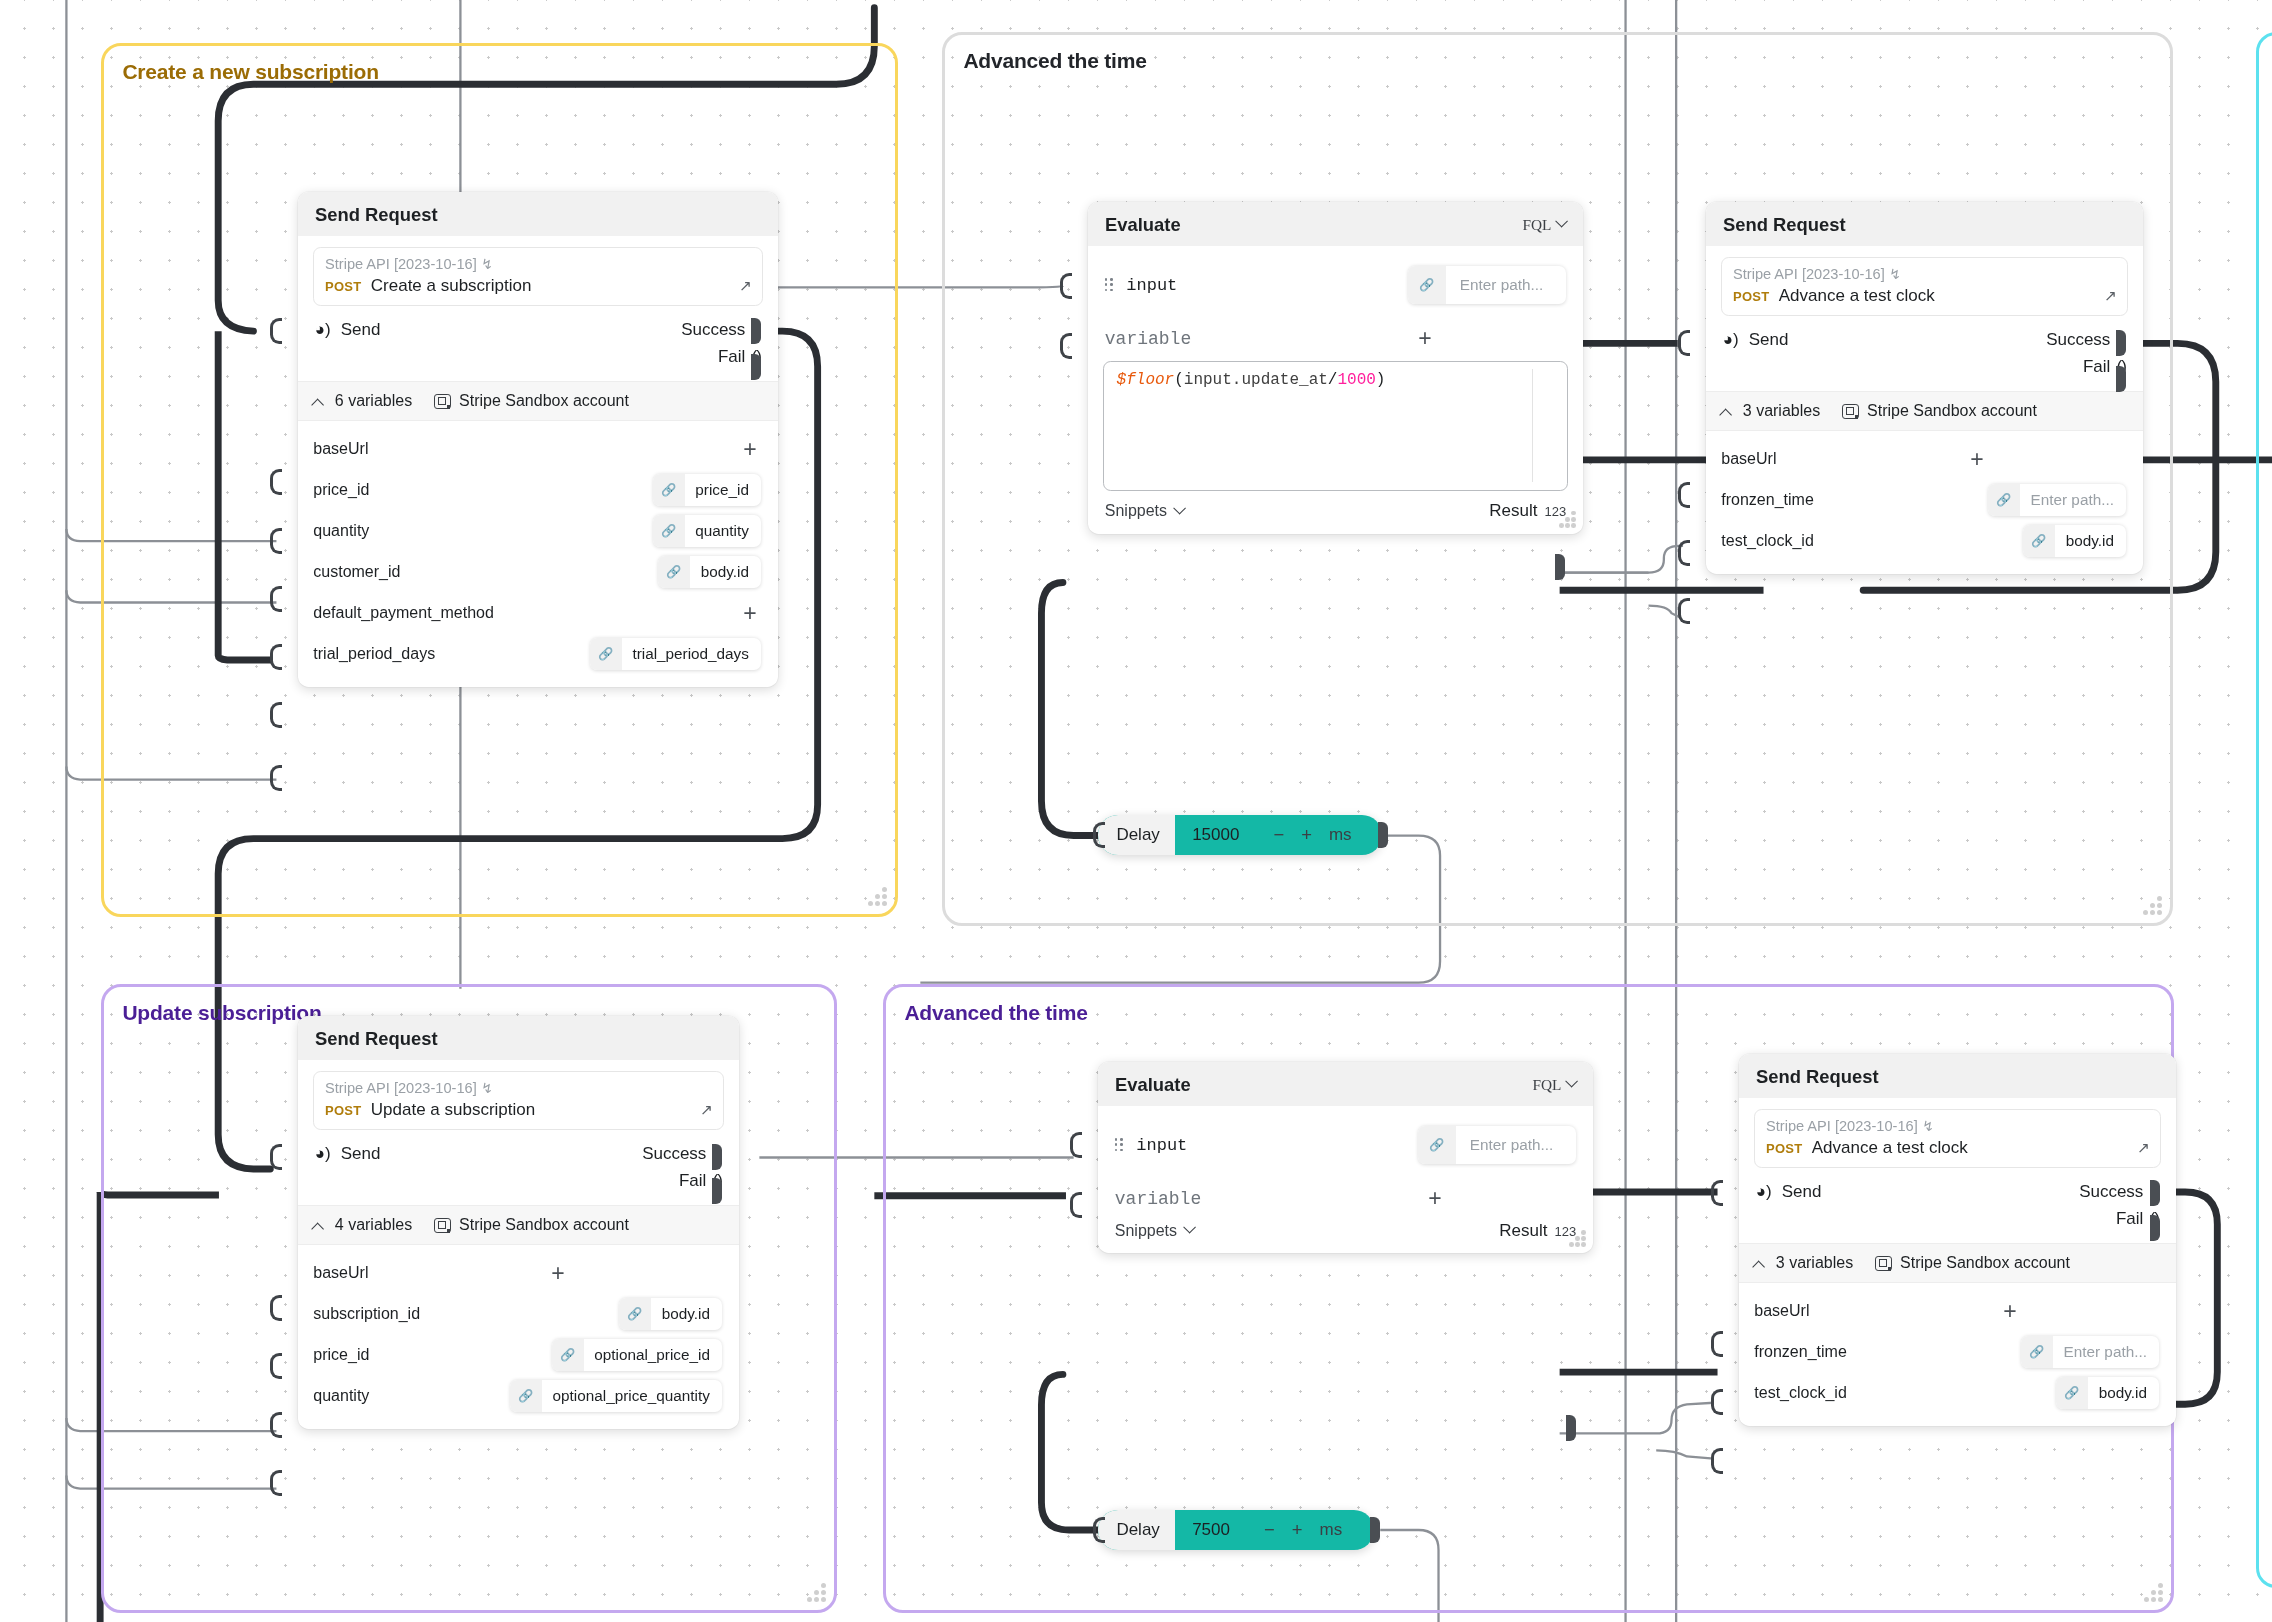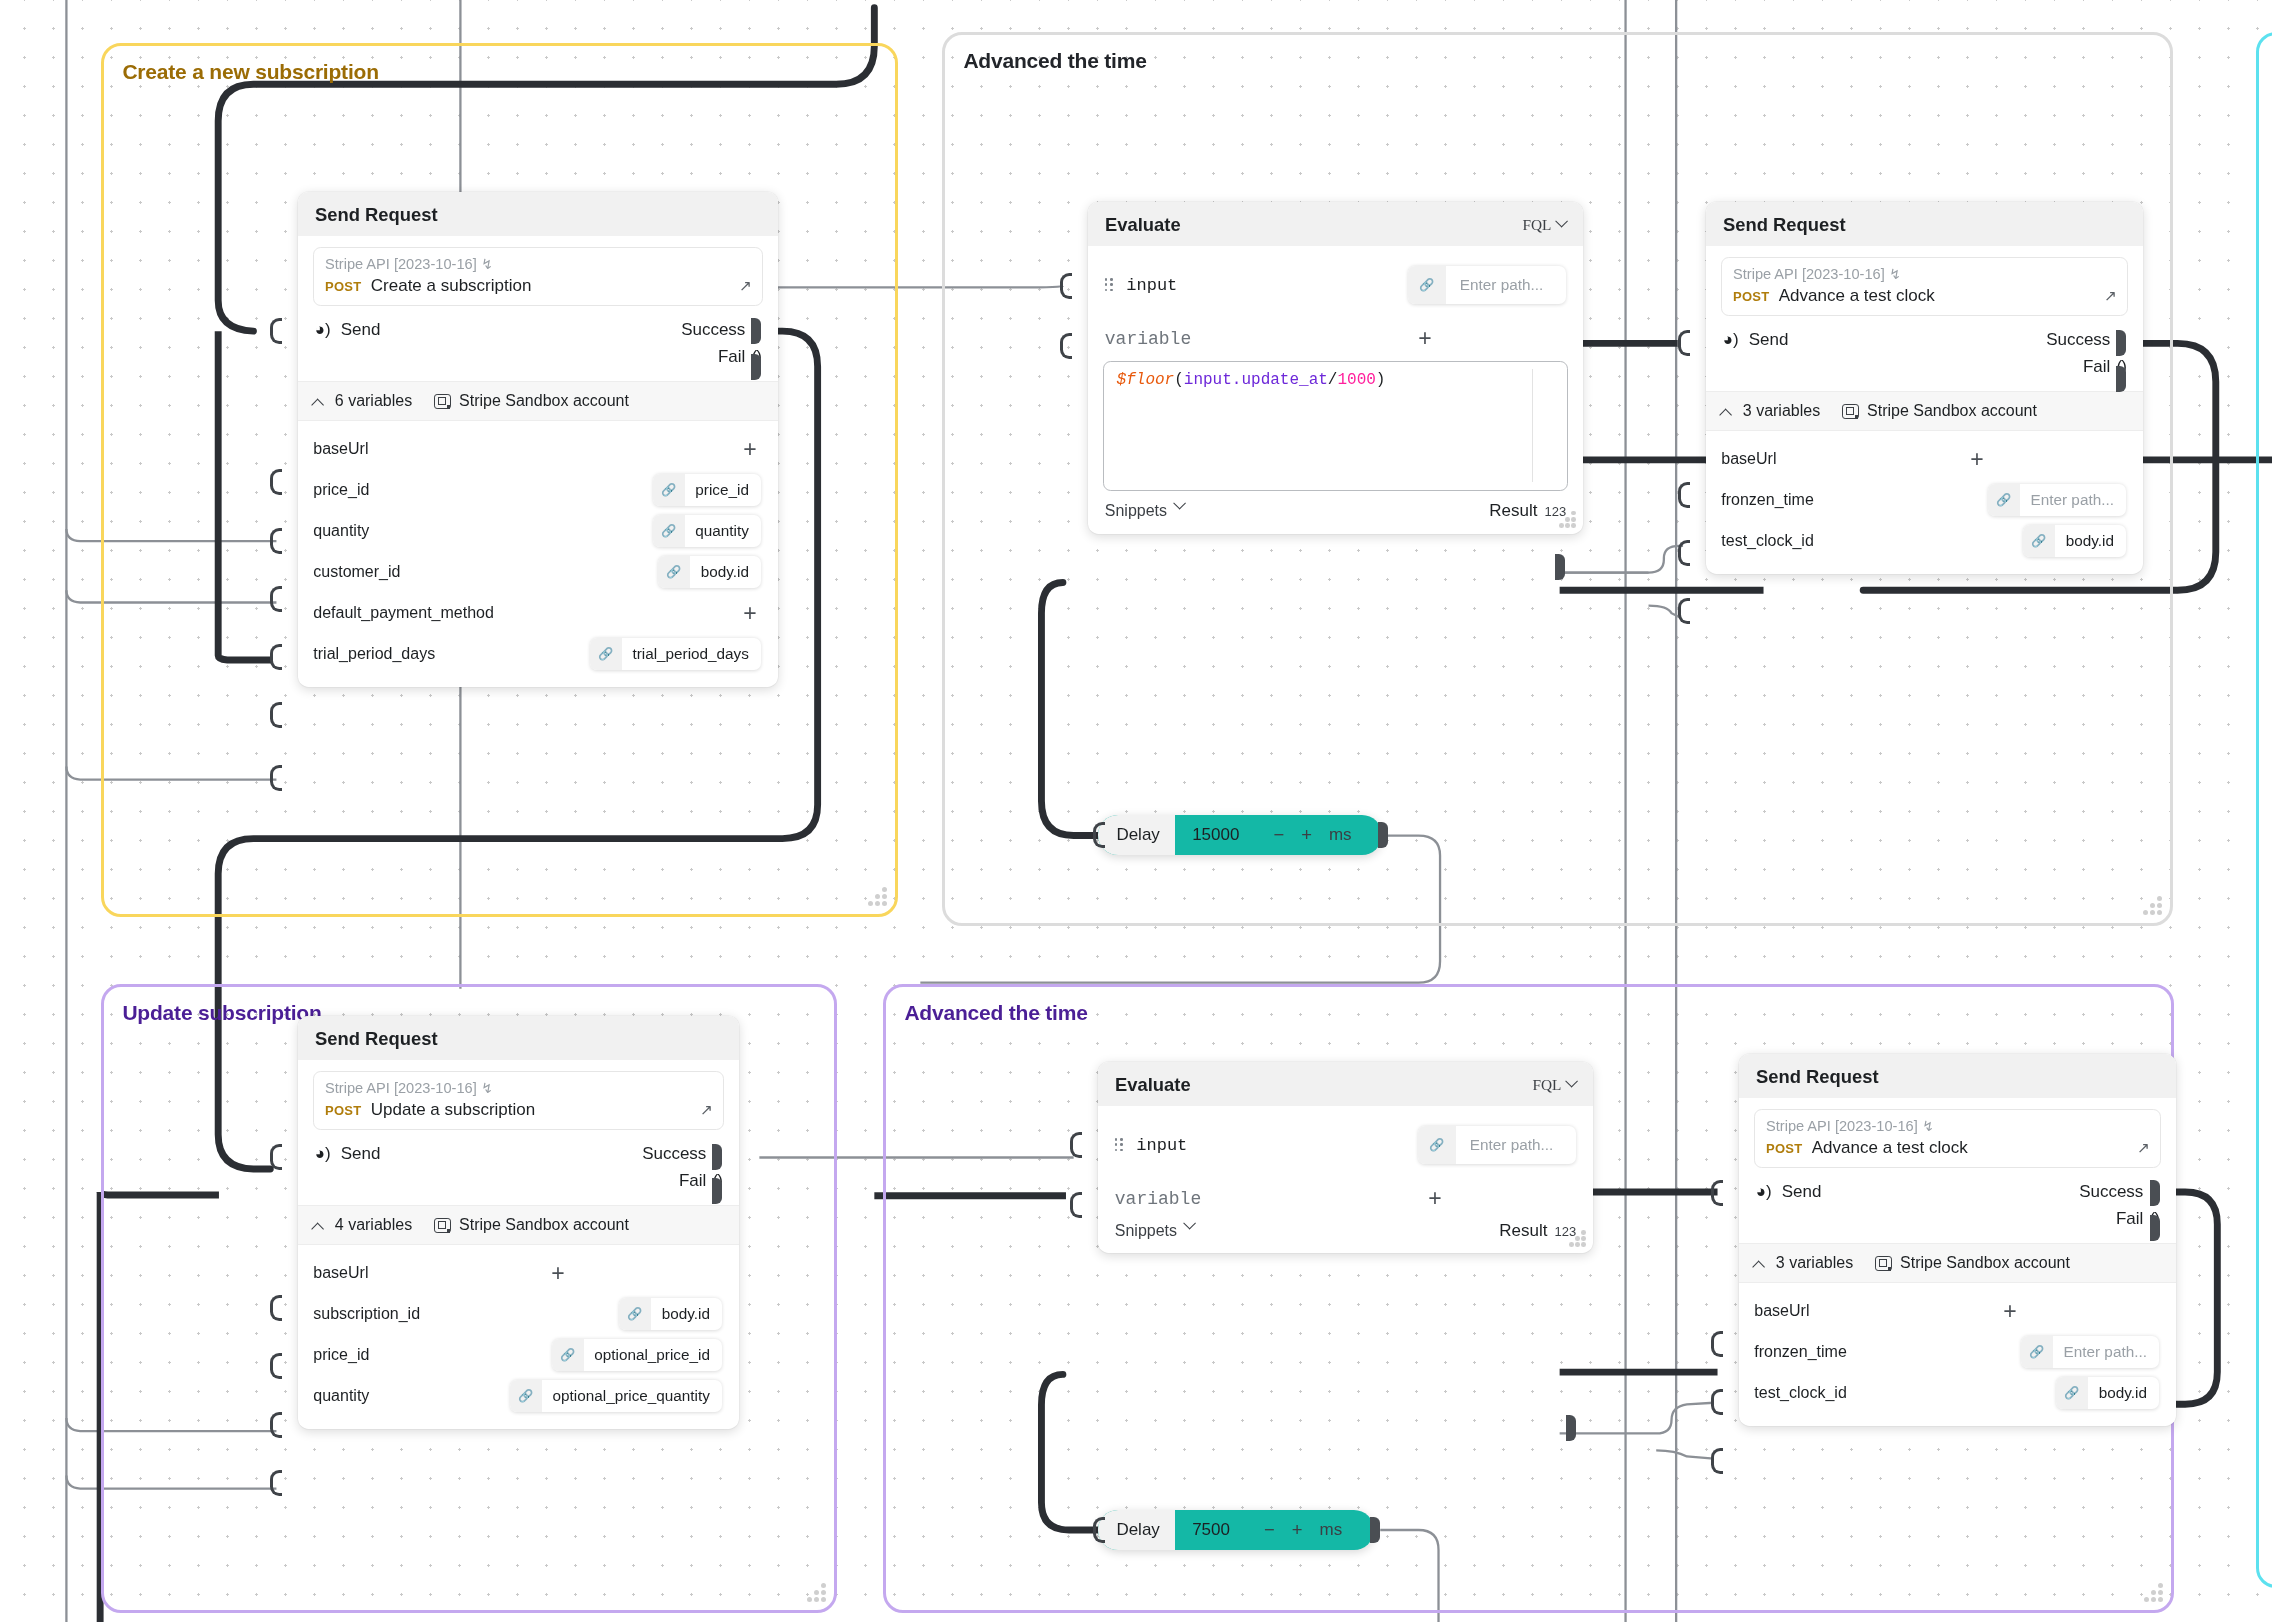--- a/index.html
+++ b/index.html
@@ -181,29 +181,29 @@
     padding:9.2px 12.3px;
   }
   .code-area .scrollcol {
     position:absolute; right:34px; top:7.7px; bottom:7.7px; width:1.2px; background:#e3e3e3;
   }
   .code-txt {
     font-family:"Liberation Mono", monospace;
     font-size:16px; white-space:pre;
   }
   .c-fn  { color:#e8590c; font-style:italic; }
-  .c-var { color:#6d28d9; }
+  .c-var { color:#404040; }
   .c-num { color:#ff1f9c; }
   .c-pl  { color:#1d2023; }
 
   .eval-foot {
     display:flex; align-items:center; justify-content:space-between;
     margin-top:10.7px; padding:0 1.5px;
   }
-  .snippets { display:flex; gap:7.7px; font-size:16px; color:#3b3f44; }
+  .snippets { display:flex; align-items:center; gap:7.7px; font-size:16px; color:#3b3f44; }
   .result { font-size:17px; color:#1d2023; display:flex; align-items:baseline; gap:7px; }
   .result .num { font-size:13px; color:#3b3f44; }
 
   .node-grip { position:absolute; right:7px; bottom:6.1px; width:23px; height:18.4px; }
   .node-grip i { position:absolute; width:4.6px;height:4.6px;border-radius:50%;background:#cfcfcf; }
   .node-grip i:nth-child(1){right:0;bottom:12.3px;}
   .node-grip i:nth-child(2){right:6.1px;bottom:6.1px;}
   .node-grip i:nth-child(3){right:0;bottom:6.1px;}
   .node-grip i:nth-child(4){right:12.3px;bottom:0;}
   .node-grip i:nth-child(5){right:6.1px;bottom:0;}

